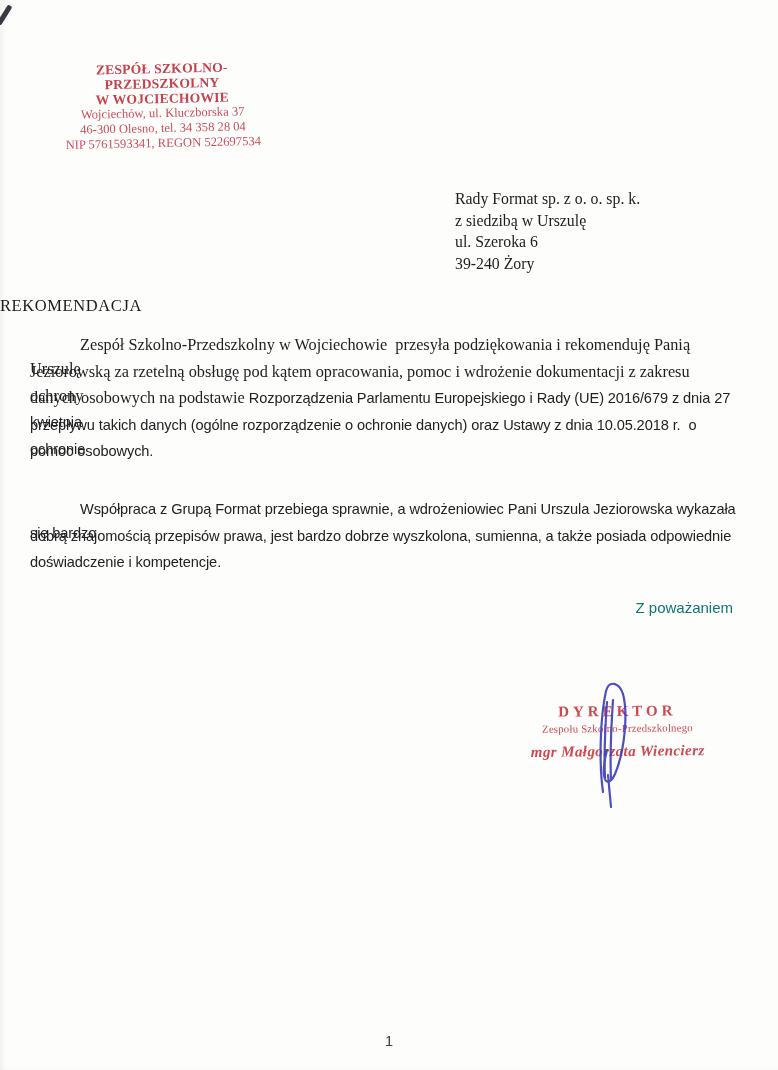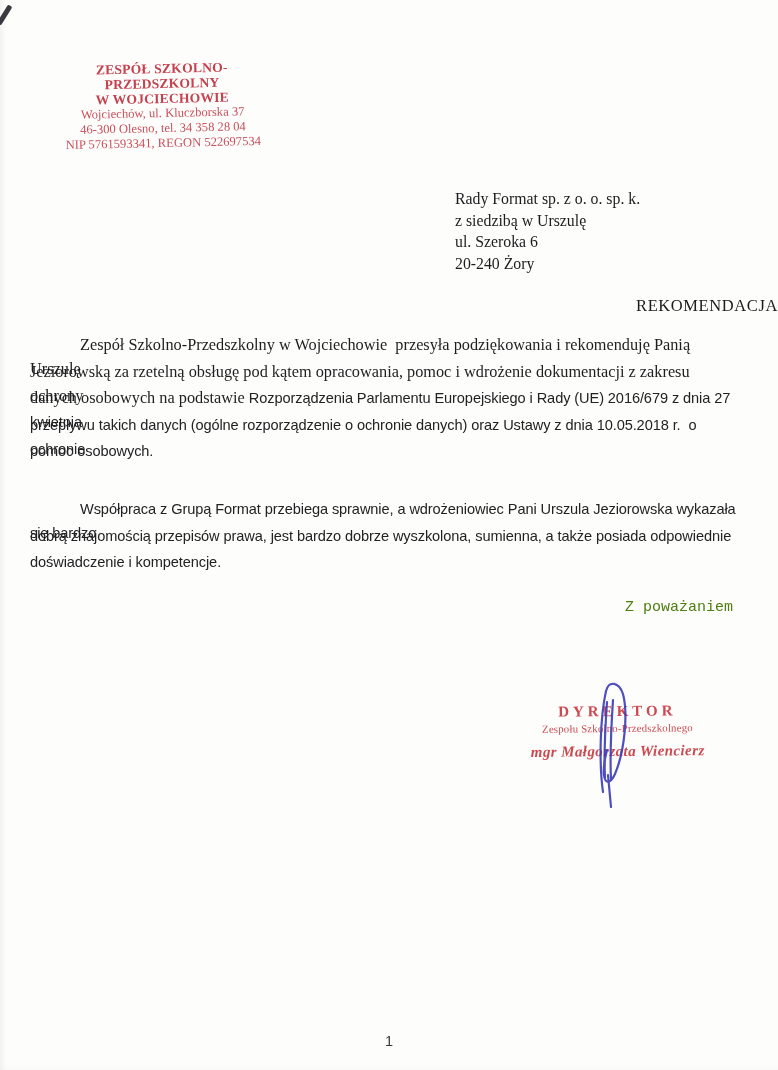--- a/index.html
+++ b/index.html
@@ -30,35 +30,35 @@
   .lh-r{ font-size:12.6px; opacity:.92; }
 
   
   .recipient{
     position:absolute; left:455px; top:188px;
     font-size:15.8px; line-height:21.6px;
   }
 
   .title{
     position:absolute; left:0; top:296px; width:778px;
-    text-align:right; font-size:16.5px; letter-spacing:.6px;
+    text-align:left; font-size:16.5px; letter-spacing:.6px;
   }
 
   
   .bodyblock{ position:absolute; left:30px; width:714px; }
   .body1{ top:333px; }
   .body2{ top:497px; }
   .bodyline{ white-space:pre-wrap; height:26.6px; line-height:24px; }
   .bodyline.indent{ text-indent:50px; }
   .seg-serif{ font-family:"Liberation Serif", serif; font-size:16.3px; color:#1e1e20; }
   .seg-sans{ font-family:"Liberation Sans", sans-serif; font-size:14.6px; color:#222224; letter-spacing:-0.1px; }
 
   .closing{
     position:absolute; top:599px; right:45px;
-    font-family:Liberation Mono, monospace; font-size:15px; color:#4d7c0f;
+    font-family:Liberation Sans, sans-serif; font-size:15px; color:#0f766e;
   }
 
   
   .dstamp{
     position:absolute; left:520px; top:703px; width:195px;
     text-align:center; color:var(--dir-red); transform:rotate(-0.6deg);
   }
   .d-title{ font-weight:bold; font-size:15px; letter-spacing:4px; }
   .d-sub{ font-size:10.8px; margin-top:2px; letter-spacing:.2px; }
   .d-name{ font-size:15px; font-style:italic; margin-top:9px; font-weight:bold; letter-spacing:.4px; }
@@ -82,21 +82,21 @@
     <div class="lh-b">W WOJCIECHOWIE</div>
     <div class="lh-r">Wojciechów, ul. Kluczborska 37</div>
     <div class="lh-r">46-300 Olesno, tel. 34 358 28 04</div>
     <div class="lh-r">NIP 5761593341, REGON 522697534</div>
   </div>
 
   <div class="recipient">
     <div>Rady Format sp. z o. o. sp. k.</div>
     <div>z siedzibą w Urszulę</div>
     <div>ul. Szeroka 6</div>
-    <div>20-240 Żory</div>
+    <div>39-240 Żory</div>
   </div>
 
   <div class="title">REKOMENDACJA</div>
 
   <div class="bodyblock body1">
       <div class="bodyline indent"><span class="seg-serif">Zespół Szkolno-Przedszkolny w Wojciechowie  przesyła podziękowania i rekomenduję Panią Urszulę</span></div>
       <div class="bodyline"><span class="seg-serif">Jeziorowską za rzetelną obsługę pod kątem opracowania, pomoc i wdrożenie dokumentacji z zakresu ochrony</span></div>
       <div class="bodyline"><span class="seg-serif">danych osobowych na podstawie </span><span class="seg-sans">Rozporządzenia Parlamentu Europejskiego i Rady (UE) 2016/679 z dnia 27 kwietnia</span></div>
       <div class="bodyline"><span class="seg-sans">przepływu takich danych (ogólne rozporządzenie o ochronie danych) oraz Ustawy z dnia 10.05.2018 r.  o ochronie</span></div>
       <div class="bodyline"><span class="seg-sans">pomoc osobowych.</span></div>

